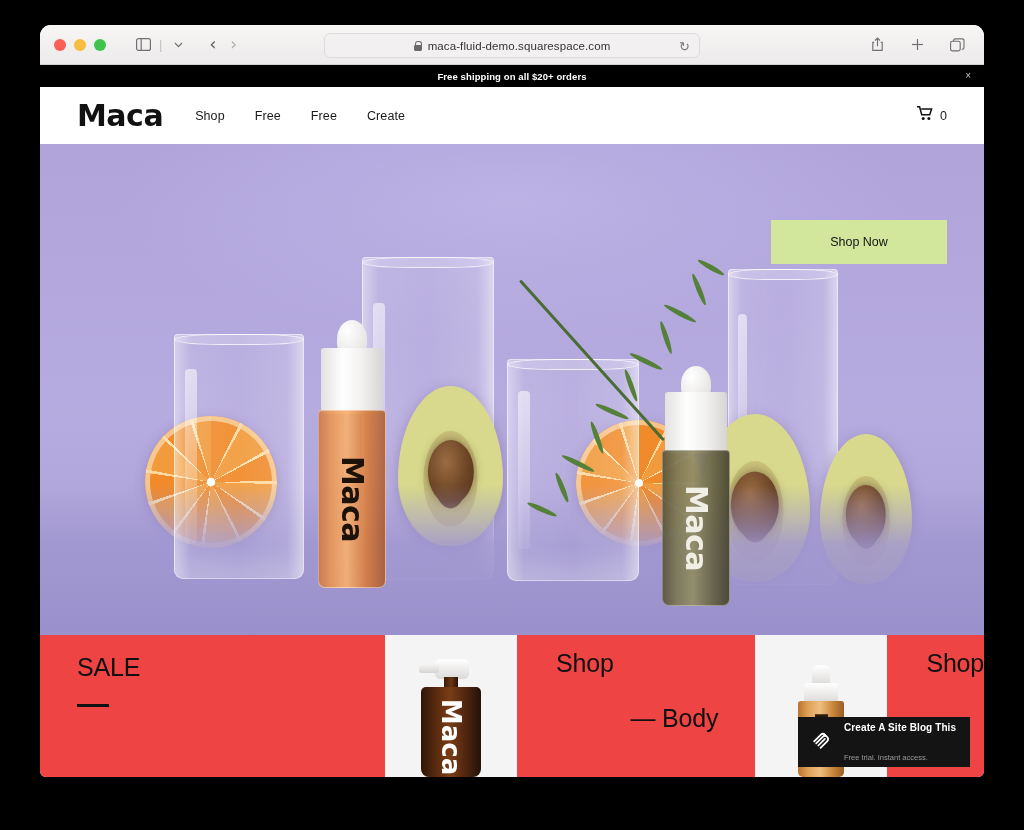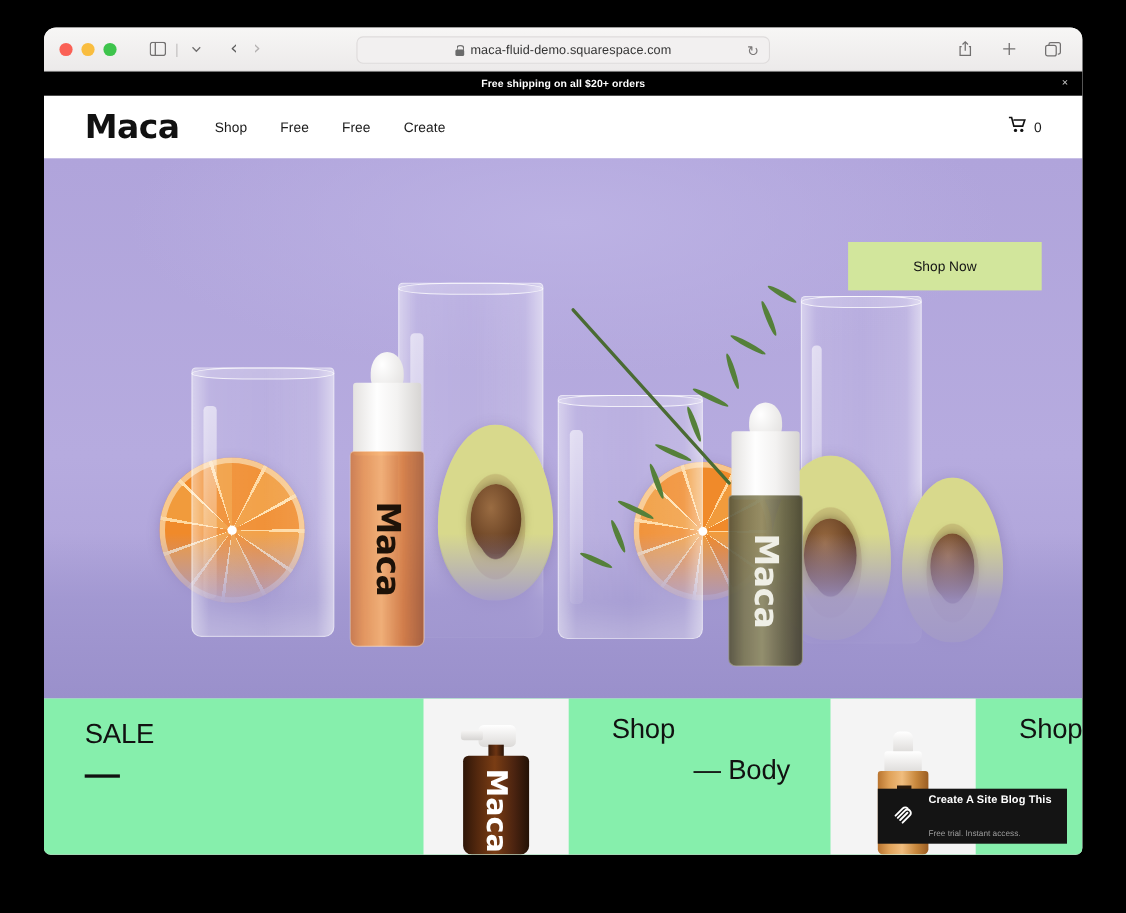--- a/index.html
+++ b/index.html
@@ -228,38 +228,38 @@
     position:absolute; background:#4a6b33; border-radius: 2px;
   }
   .rosemary .needle {
     position:absolute; background:#55803a; border-radius: 50%;
   }
 
   
   .promo {
     position: relative;
     height: 142px;
-    background: #86efac;
+    background: #ef4444;
     display: flex;
     overflow: hidden;
     gap: 25px;
   }
   .promo-cell { position: relative; height: 100%; }
   .promo-sale { width: 330px; padding: 18px 0 0 37px; }
   .sale-title { font-size: 25px; color: #111; letter-spacing: -.2px; }
   .sale-rule { width: 32px; height: 3px; background:#111; margin-top: 22px; }
 
   .thumb {
     width: 137px; height: 100%;
     background: #f4f4f4;
     position: relative; overflow: hidden;
   }
   .promo-shop-body { width: 194px; padding: 14px 12px 0 14px; }
   .promo-label-top { font-size: 25px; color: #111; letter-spacing: -.2px; }
-  .promo-label-bot { font-size: 25px; color: #111; letter-spacing: -.2px; text-align: right; margin-top: 8px; }
+  .promo-label-bot { font-size: 25px; color: #111; letter-spacing: -.2px; text-align: right; margin-top: 26px; }
   .promo-shop-last { flex: 1; padding: 14px 0 0 14px; }
 
   
   .pump-bottle { position:absolute; left: 50%; transform: translateX(-50%); }
   .pump-bottle .pb-body {
     position:absolute; left:0; right:0; bottom:0;
     background: linear-gradient(90deg,#2e1608 0%, #54280e 22%, #7a3d14 48%, #4a2310 78%, #231206 100%);
     border-radius: 5px 5px 8px 8px;
   }
   .pump-bottle .pb-neck {

